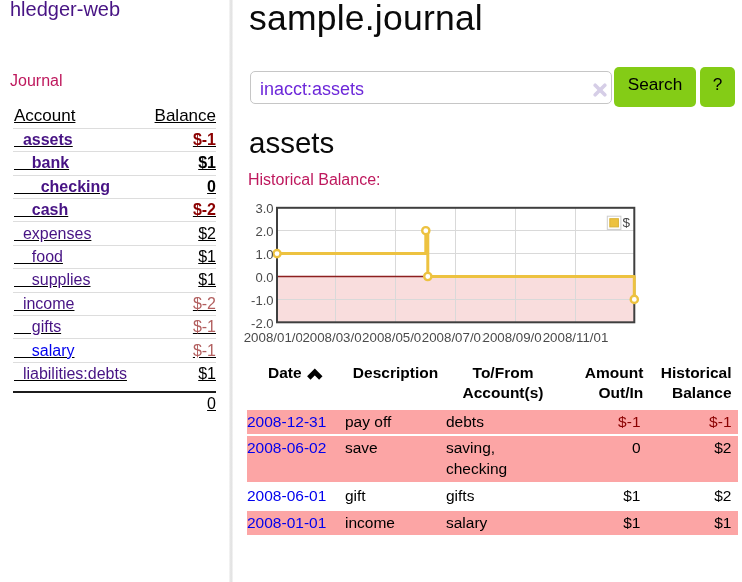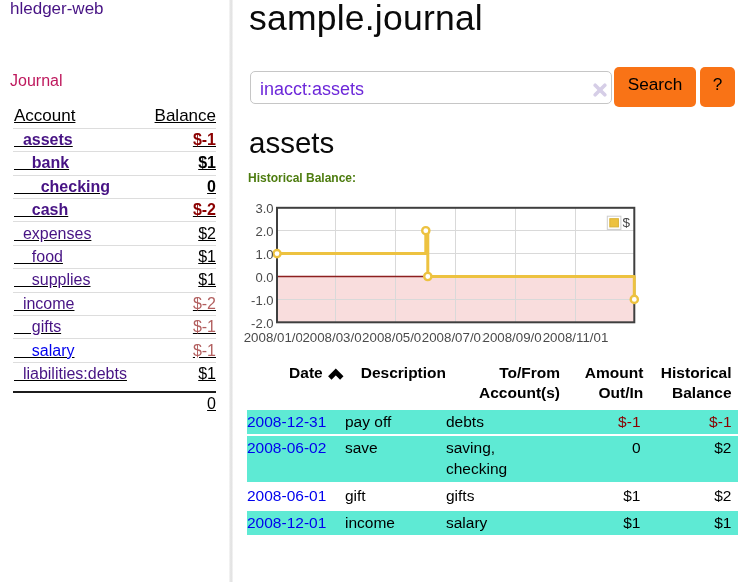--- a/index.html
+++ b/index.html
@@ -7,50 +7,50 @@
 body { font-family:"Liberation Sans", sans-serif; }
 #page { position:relative; width:742px; height:582px; overflow:hidden; background:#fff; }
 .abs { position:absolute; }
 a { text-decoration:none; }
 .purple { color:#471384; }
 .blue { color:#0000ee; }
 .dred { color:#8b0000; }
 .fred { color:#b25f5f; }
 
 
-#apptitle { left:10px; top:0px; font-size:17px; line-height:18.5px; color:#471384;text-align:right; }
+#apptitle { left:10px; top:0px; font-size:20px; line-height:18.5px; color:#471384;text-align:right; }
 #journal { left:10px; top:72px; font-size:16px; line-height:18.5px; color:#be185d; }
 #sidetable { left:13px; top:104px; width:203px; border-collapse:collapse; font-size:16px;text-decoration:underline; }
 #sidetable td, #sidetable th { padding:0 0 0 1px; height:22.4px; text-align:left; white-space:nowrap; vertical-align:middle; font-weight:normal; }
 #sidetable .r { text-align:right !important; padding:0; }
 #sidetable th { font-size:17px; height:23.9px; }
 #sidetable tr.last td { height:26.4px; vertical-align:top; padding-top:2px; }
 #sidetable tr.d td { border-top:1px solid #ddd; }
 #sidetable tr.tot td { border-top:2px solid #1c1c1c; }
 #sidetable .b { font-weight:bold; }
 #divider { left:229px; top:0; width:4px; height:582px; background:linear-gradient(90deg,#f7f7f7,#e2e2e2 45%,#e2e2e2 60%,#f7f7f7); }
 
 
 #h1 { left:249px; top:-2px; font-size:35.5px; line-height:40px; color:#0a0a0a; letter-spacing:0.22px; }
 #searchbox { left:250px; top:71px; width:360px; height:31px; border:1px solid #c6c6c6; border-radius:5px; background:#fff; }
 #searchtext { left:260px; top:78.5px; font-size:18px; line-height:20px; color:#6d28d9; }
 #clearx { left:592.5px; top:82.5px; }
-.btn { background:#f97316; border-radius:5px; font-size:17.2px; color:#000; text-align:center; line-height:35px; }
+.btn { background:#84cc16; border-radius:5px; font-size:17.2px; color:#000; text-align:center; line-height:35px; }
 #btnsearch { left:614px; top:67px; width:82px; height:40px; }
 #btnq { left:700px; top:67px; width:35px; height:40px; }
 #h2 { left:249px; top:126px; font-size:29.5px; line-height:34px; color:#0a0a0a; }
-#histlabel { left:248px; top:171px; font-size:12px; font-weight:bold; color:#4d7c0f; }
+#histlabel { left:248px; top:171px; font-size:16px; font-weight:normal; color:#be185d; }
 
 
 #reg { left:247px; top:358.5px; width:490.5px; border-collapse:separate; border-spacing:0 2px; font-size:15.5px; }
-#reg th { font-weight:bold; text-align:right; vertical-align:top; padding:2px 0 4px 0; line-height:20.5px; }
+#reg th { font-weight:bold; text-align:center; vertical-align:top; padding:2px 0 4px 0; line-height:20.5px; }
 #reg td { padding:2px 0; line-height:20.6px; vertical-align:top; }
 #reg .r { text-align:right; }
 #reg tr.tall td { padding-bottom:3px; }
-#reg tr.g td { background:#5eead4; }
+#reg tr.g td { background:#fca5a5; }
 #reg .c1 { width:98px; }
 #reg .c2 { width:101px; }
 #reg .c3 { width:114px; }
 #reg .c4 { width:83.3px; }
 #reg .c5 { width:88.2px; }
 #reg td:nth-child(4) { padding-right:2.8px; }
 #reg th:nth-child(5), #reg td:nth-child(5) { padding-right:6px; }
 </style>
 </head>
 <body>
@@ -200,21 +200,21 @@
           <td class="r">$2</td>
         </tr>
     <tr>
           <td><a class="blue" href="#">2008-06-01</a></td>
           <td>gift</td>
           <td>gifts</td>
           <td class="r">$1</td>
           <td class="r">$2</td>
         </tr>
     <tr class="g">
-          <td><a class="blue" href="#">2008-12-01</a></td>
+          <td><a class="blue" href="#">2008-01-01</a></td>
           <td>income</td>
           <td>salary</td>
           <td class="r">$1</td>
           <td class="r">$1</td>
         </tr>
   </tbody>
     </table>
 </div>
 
 </body></html>

